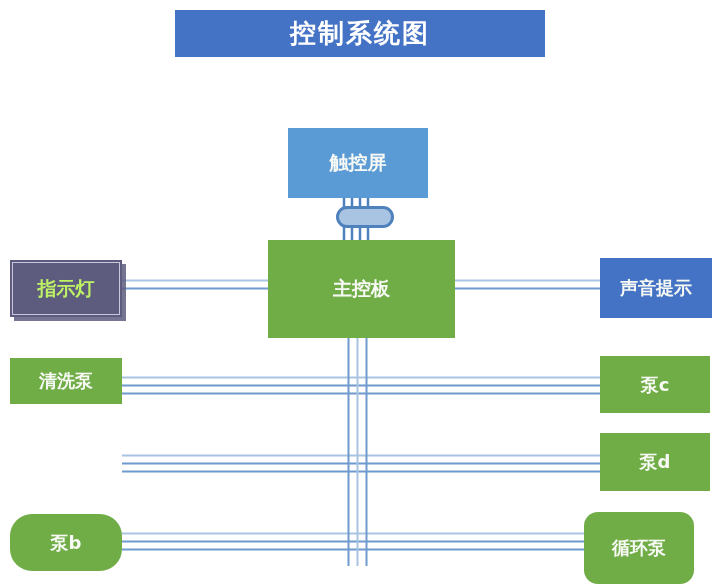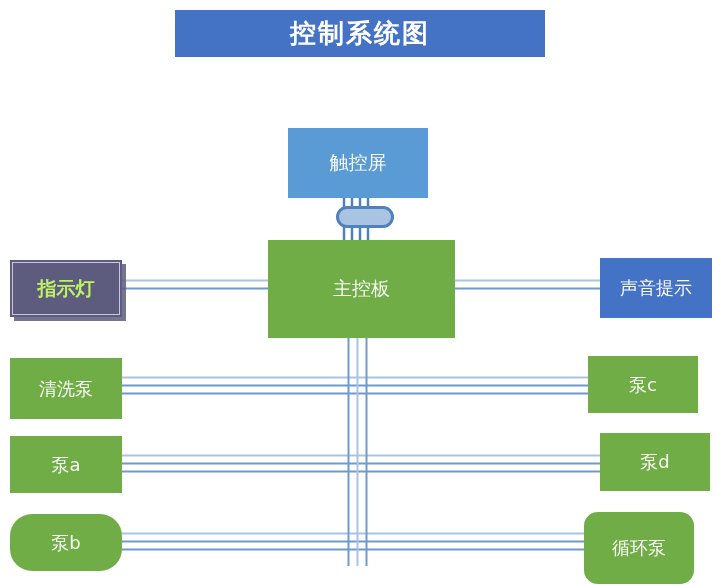--- a/index.html
+++ b/index.html
@@ -3,43 +3,43 @@
 <meta charset="utf-8">
 <style>
   html,body{margin:0;padding:0;background:#ffffff;}
   .canvas{
     position:relative;width:725px;height:585px;background:#ffffff;
     font-family:"DejaVu Sans","Liberation Sans",sans-serif;overflow:hidden;padding-left:36px;
   }
   .wires{position:absolute;left:0;top:0;width:725px;height:585px;}
   .node{
     position:absolute;display:flex;align-items:center;justify-content:center;
-    color:#f7f9f4;box-sizing:border-box;
+    color:#f7f9f4;box-sizing:border-box;font-weight:bold;
   }
   .title-box{
     left:175px;top:10px;width:370px;height:47px;
     background:var(--title-bg,#4472c4);color:#ffffff;
     font-size:26px;font-weight:bold;letter-spacing:2px;
   }
   .touch{left:288px;top:128px;width:140px;height:70px;background:var(--touch-screen-bg,#5b9bd5);font-size:19px;}
   .main{left:268px;top:240px;width:187px;height:98px;background:var(--green-bg,#70ad47);font-size:19px;}
   .indicator{
     left:10px;top:260px;width:112px;height:57px;
     background:var(--indicator-bg,#5d5c7e);
     box-shadow:inset 0 0 0 2px var(--indicator-bg,#5d5c7e),
                inset 0 0 0 3px #c9c8da,
                4px 4px 0 rgba(93,92,126,0.85);
     font-size:19px;font-weight:bold;color:#bef264;
   }
   .sound{left:600px;top:258px;width:112px;height:60px;background:var(--sound-bg,#4472c4);font-size:18px;}
   .gbox{background:var(--green-bg,#70ad47);font-size:18px;}
-  .wash{left:10px;top:358px;width:112px;height:61px;}
+  .wash{left:10px;top:358px;width:112px;height:46px;}
   .pump-a{left:10px;top:436px;width:112px;height:57px;}
   .pump-b{left:10px;top:514px;width:112px;height:57px;border-radius:22px;}
-  .pump-c{left:588px;top:356px;width:110px;height:57px;}
+  .pump-c{left:600px;top:356px;width:110px;height:57px;}
   .pump-d{left:600px;top:433px;width:110px;height:58px;}
   .circ{left:584px;top:512px;width:110px;height:72px;border-radius:14px;}
   .capsule{
     position:absolute;left:336px;top:206px;width:58px;height:22px;
     background:var(--connector-fill,#a9c4e3);
     border:3px solid var(--connector-border,#4f81bd);
     border-radius:14px;box-sizing:border-box;
   }
   .w-light{stroke:var(--line-light,#a9c3e2);stroke-width:2;}
   .w-dark{stroke:var(--line-dark,#6f9ace);stroke-width:2;}
@@ -101,21 +101,20 @@
   <div class="capsule"></div>
 
   <div class="node main">主控板</div>
 
   <div class="node indicator">指示灯</div>
 
   <div class="node sound">声音提示</div>
 
   <div class="node gbox wash">清洗泵</div>
 
-  <div class="node gbox pump-a">泵a</div>
 
   <div class="node gbox pump-b">泵b</div>
 
   <div class="node gbox pump-c">泵c</div>
 
   <div class="node gbox pump-d">泵d</div>
 
   <div class="node gbox circ">循环泵</div>
 
 </div>

